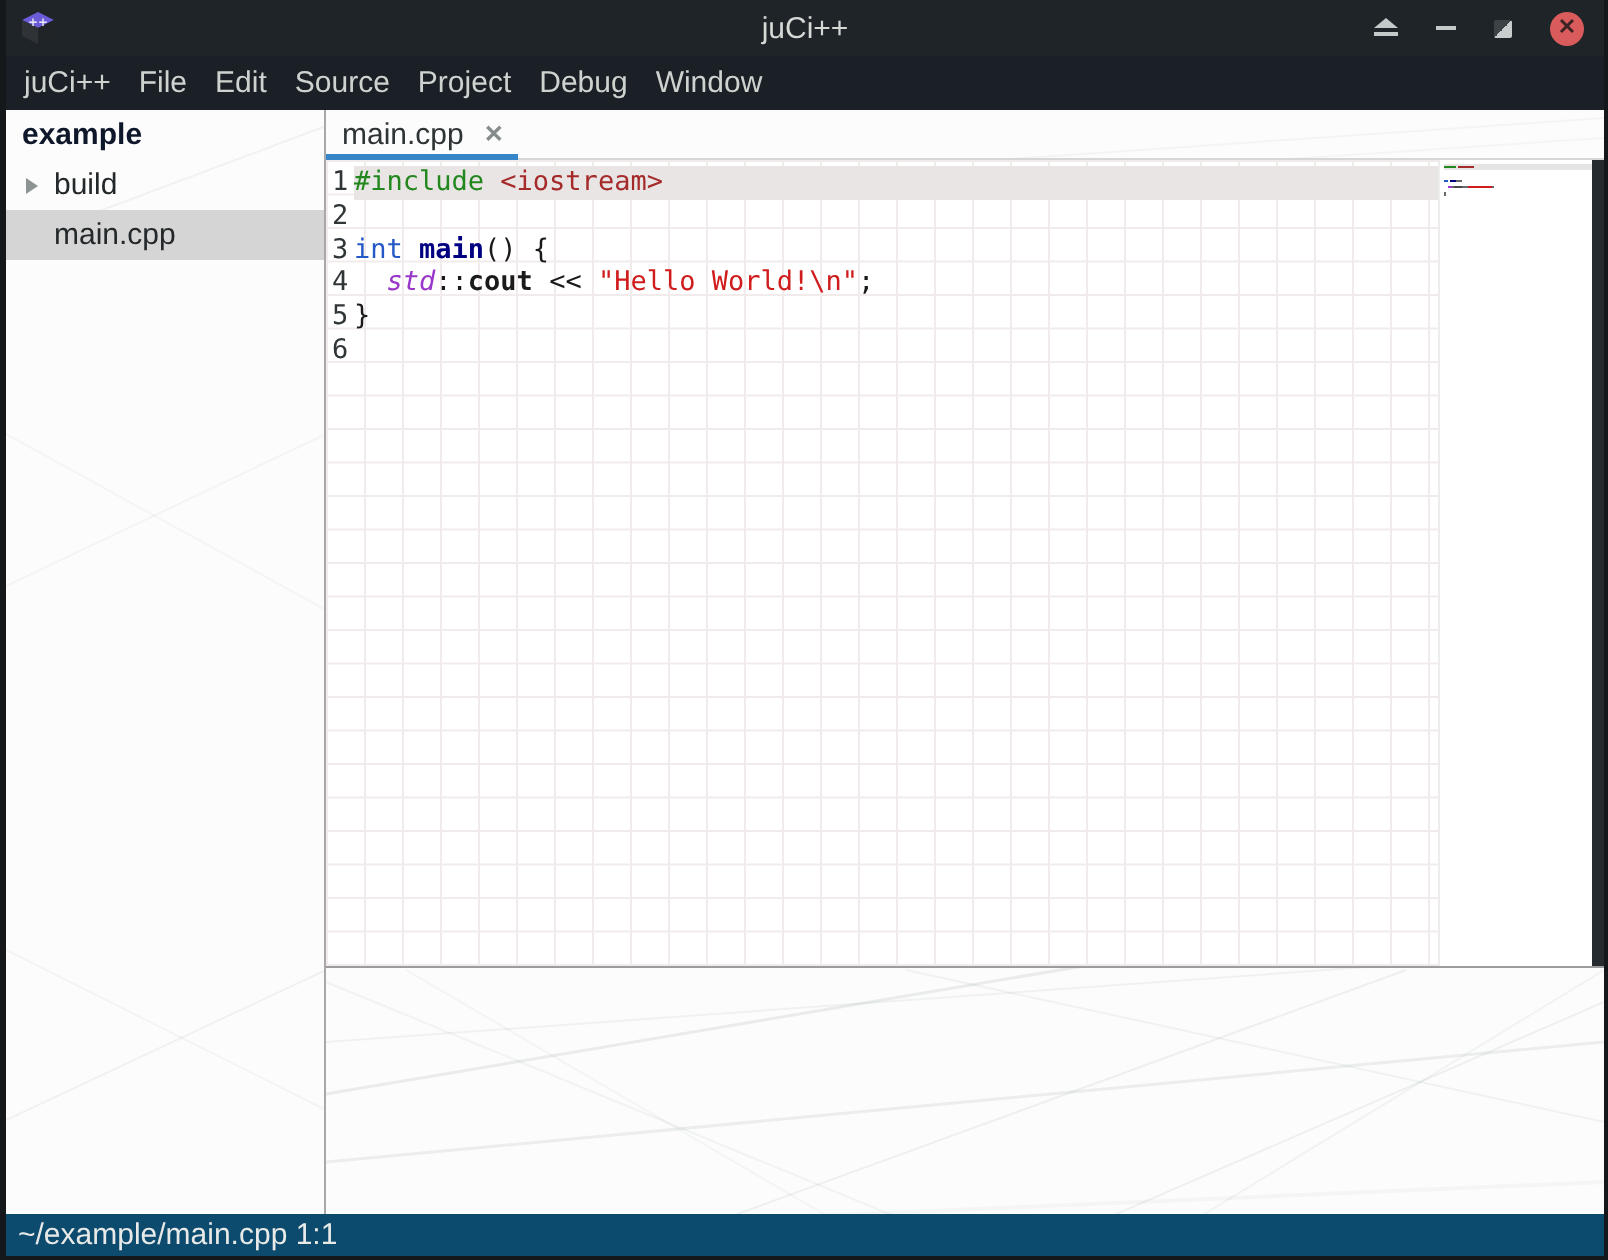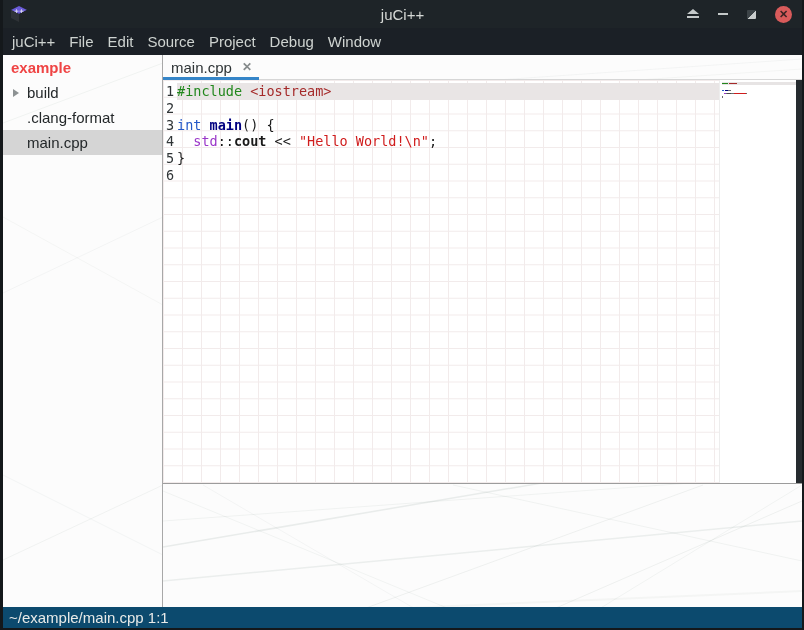--- a/index.html
+++ b/index.html
@@ -25,21 +25,21 @@
   .menubar{height:27px;background:#1b2026;display:flex;align-items:center;padding-left:2px;flex:none;}
   .menu-item{color:#ced3d0;font-size:15px;padding:0 7px;height:27px;display:flex;align-items:center;}
 
   
   .content{flex:1;position:relative;background:#fcfcfc;overflow:hidden;}
   .texture{position:absolute;inset:0;z-index:0;pointer-events:none;}
   .cols{position:absolute;inset:0;display:flex;z-index:1;}
 
   
   .sidebar{width:160px;flex:none;border-right:1px solid #a8a8a8;display:flex;flex-direction:column;}
-  .tree-header{height:25px;display:flex;align-items:center;padding-left:8px;font-weight:bold;font-size:15px;color:#ef4444;}
+  .tree-header{height:25px;display:flex;align-items:center;padding-left:8px;font-weight:bold;font-size:15px;color:#0f172a;}
   .tree-item{height:25px;display:flex;align-items:center;font-size:15px;color:#24282a;position:relative;}
   .tree-item .lbl{margin-left:24px;}
   .tree-item.selected{background:#d5d5d5;}
   .expander{position:absolute;left:10px;width:0;height:0;border-top:4.5px solid transparent;
             border-bottom:4.5px solid transparent;border-left:6px solid #8d9293;}
 
   
   .rightcol{flex:1;display:flex;flex-direction:column;min-width:0;}
   .tabbar{height:25px;flex:none;display:flex;border-bottom:1px solid #d6d6d6;background:transparent;}
   .tab{display:flex;align-items:center;padding:0 7px 0 8px;position:relative;}
@@ -53,21 +53,21 @@
                      linear-gradient(to bottom,#f2ebeb 1px,transparent 1px);
     background-size:19px 16.75px;padding-top:3px;overflow:hidden;}
   .line{display:flex;height:16.75px;font-family:"DejaVu Sans Mono",monospace;font-size:13.5px;line-height:16.5px;}
   .gutter-num{width:11px;padding-left:3px;flex:none;color:#303537;}
   .ltext{white-space:pre;flex:1;margin-left:3px;}
   .line.cur .ltext{background:#e9e5e5;}
   .seg-pp{color:var(--c-pp);}
   .seg-inc{color:var(--c-inc);}
   .seg-kw{color:var(--c-kw);}
   .seg-fn{color:var(--c-fn);font-weight:bold;}
-  .seg-ns{color:var(--c-ns);}
+  .seg-ns{color:var(--c-ns);font-style:italic;}
   .seg-b{color:var(--c-pl);font-weight:bold;}
   .seg-str{color:var(--c-str);}
   .seg-pl{color:var(--c-pl);}
 
   .minimap{flex:1;background:#ffffff;border-left:1px solid #ededed;padding:2px 0 0 2px;min-width:0;}
   .mrow{height:3.3px;display:flex;align-items:flex-start;padding-top:1px;}
   .mrow.cur{background:#e7e4e4;}
   .mseg{height:1.4px;flex:none;}
   .v-scrollbar{width:6px;flex:none;background:#262b2f;}
 
@@ -140,23 +140,20 @@
 
       <div class="cols">
 
         <div class="sidebar">
           <div class="tree-header">example</div>
           <div id="tree-items">
               <div class="tree-item">
                 <span class="expander"></span>
                 <span class="lbl">build</span>
               </div>
-              <div class="tree-item">
-                <span class="lbl">.clang-format</span>
-              </div>
               <div class="tree-item selected">
                 <span class="lbl">main.cpp</span>
               </div>
             </div>
         </div>
 
         <div class="rightcol">
           <div class="tabbar" id="tabbar">
               <div class="tab active">
                 <span class="tab-label">main.cpp</span>

